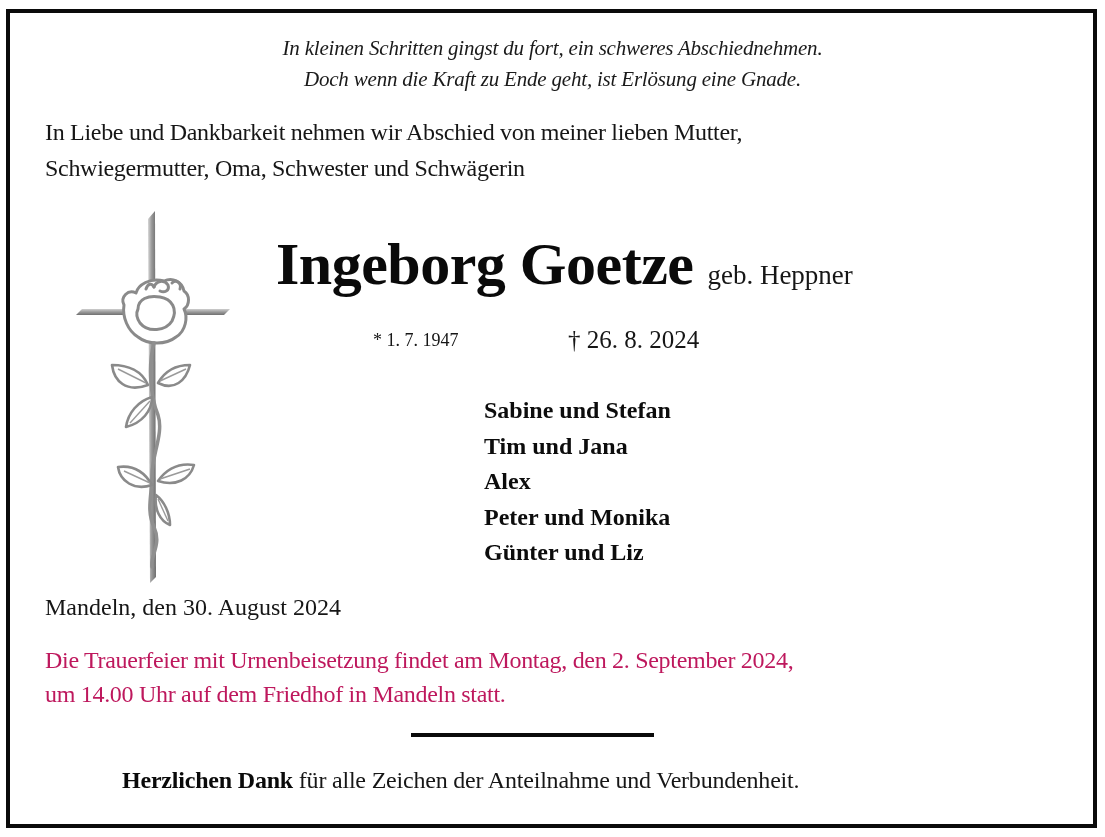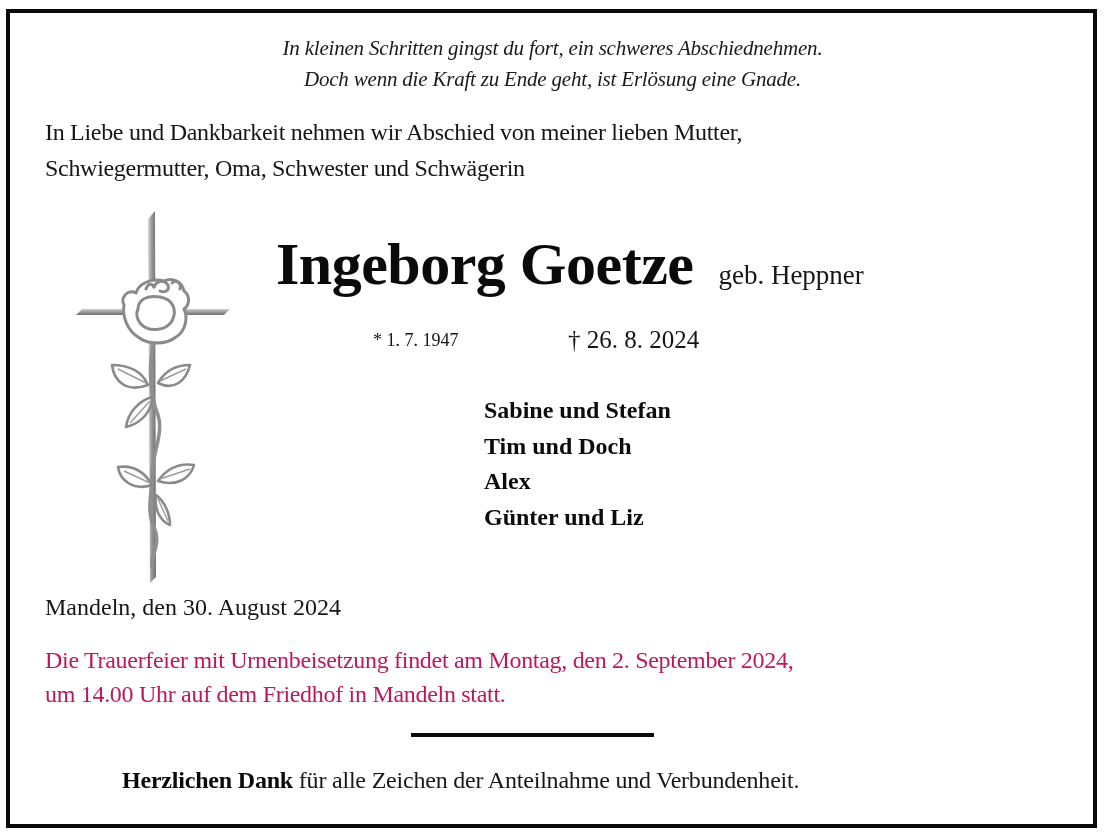--- a/index.html
+++ b/index.html
@@ -56,21 +56,21 @@
     }
     .name {
       font-size: 60px;
       font-weight: bold;
       letter-spacing: -0.5px;
       color: #0a0a0a;
       line-height: 72px;
     }
     .maiden {
       font-size: 27px;
-      margin-left: 25px;
+      margin-left: 14px;
       color: #161616;
     }
     .birth {
       left: 373px; top: 322px;
       font-size: 18px; line-height: 36px;
       color: #161616;
     }
     .death {
       left: 568px; top: 322px;
       font-size: 25px; line-height: 36px;
@@ -178,22 +178,23 @@
 
 <div class="abs name-line">
   <span class="name">Ingeborg Goetze</span><span class="maiden">geb. Heppner</span>
 </div>
 
 <div class="abs birth">* 1. 7. 1947</div>
 <div class="abs death">† 26. 8. 2024</div>
 
 <div class="abs mourners">
   <div>Sabine und Stefan</div>
-  <div>Tim und Doch</div>
+  <div>Tim und Jana</div>
   <div>Alex</div>
+  <div>Peter und Monika</div>
   <div>Günter und Liz</div>
 </div>
 
 <div class="abs place-date">Mandeln, den 30. August 2024</div>
 
 <div class="abs ceremony ceremony-1">Die Trauerfeier mit Urnenbeisetzung findet am Montag, den 2. September 2024,</div>
 <div class="abs ceremony ceremony-2">um 14.00 Uhr auf dem Friedhof in Mandeln statt.</div>
 
 <div class="separator"></div>
 

